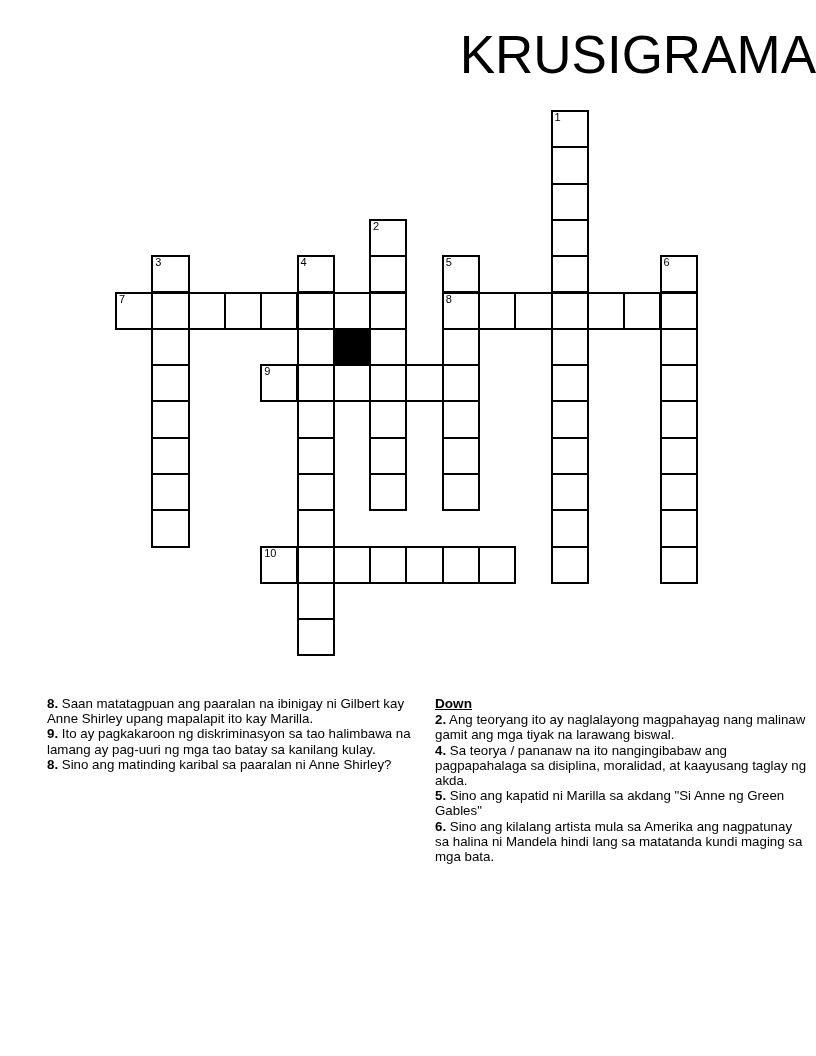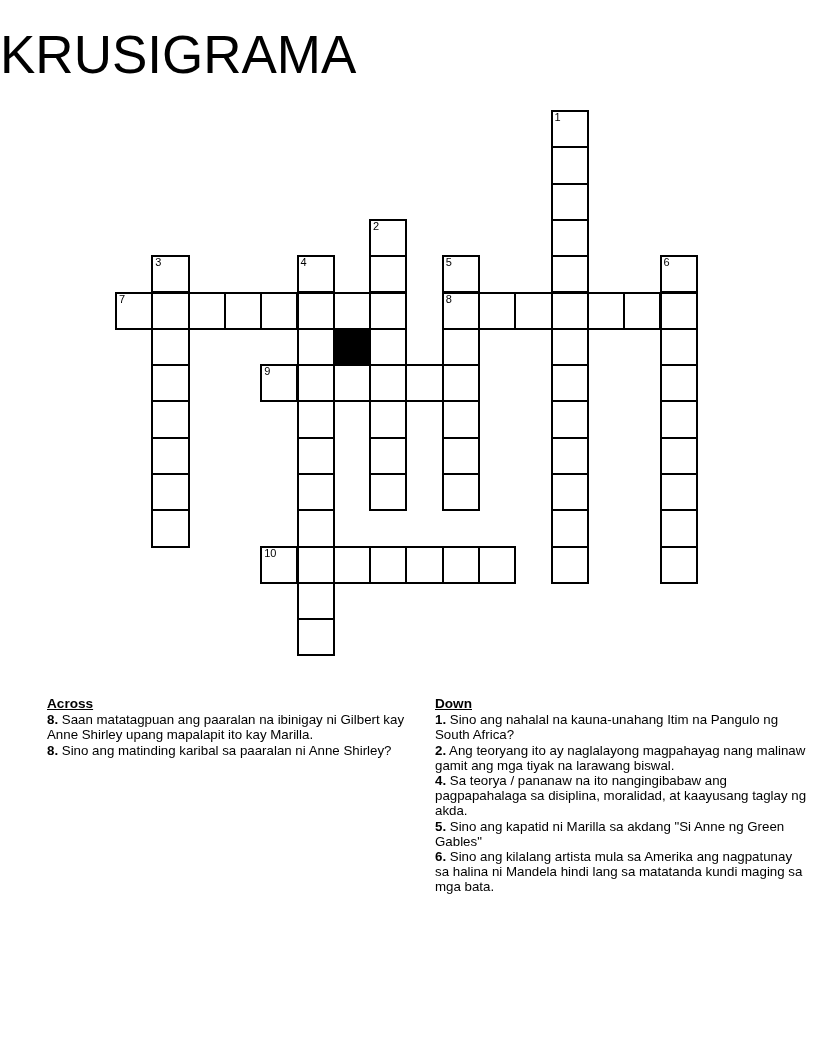--- a/index.html
+++ b/index.html
@@ -6,21 +6,21 @@
   html, body { margin:0; padding:0; }
   body {
     width: 816px; height: 1056px;
     background: #ffffff;
     font-family: "Liberation Sans", sans-serif;
     color: #000000;
     position: relative;
     overflow: hidden;
   }
   #puzzle-title {
-    text-align: left;
+    text-align: right;
     font-size: 53px;
     font-weight: 400;
     letter-spacing: 0px;
     margin: 0;
     padding-top: 26px;
     line-height: 1.1;
     font-family: "Liberation Sans", sans-serif;
   }
   #grid-wrap {
     position: absolute;
@@ -179,29 +179,28 @@
       <div class="cell" style="left: 478px; top: 545.6px; width: 38.3px; height: 38.3px;"></div>
       <div class="cell" style="left: 550.6px; top: 545.6px; width: 38.3px; height: 38.3px;"></div>
       <div class="cell" style="left: 659.5px; top: 545.6px; width: 38.3px; height: 38.3px;"></div>
       <div class="cell" style="left: 296.5px; top: 581.9px; width: 38.3px; height: 38.3px;"></div>
       <div class="cell" style="left: 296.5px; top: 618.2px; width: 38.3px; height: 38.3px;"></div>
     </div>
 </div>
 
 <div id="clues">
   <div class="clue-col across">
-    <span class="clue-head">Across</span>
     <div id="across-list">
         <span class="clue"><b>8.</b><span> Saan matatagpuan ang paaralan na ibinigay ni Gilbert kay Anne Shirley upang mapalapit ito kay Marilla.</span></span>
+        <span class="clue"><b>9.</b><span> Ito ay pagkakaroon ng diskriminasyon sa tao halimbawa na lamang ay pag-uuri ng mga tao batay sa kanilang kulay.</span></span>
         <span class="clue"><b>8.</b><span> Sino ang matinding karibal sa paaralan ni Anne Shirley?</span></span>
       </div>
   </div>
   <div class="clue-col down">
     <span class="clue-head">Down</span>
     <div id="down-list">
-        <span class="clue"><b>1.</b><span> Sino ang nahalal na kauna-unahang Itim na Pangulo ng South Africa?</span></span>
         <span class="clue"><b>2.</b><span> Ang teoryang ito ay naglalayong magpahayag nang malinaw gamit ang mga tiyak na larawang biswal.</span></span>
         <span class="clue"><b>4.</b><span> Sa teorya / pananaw na ito nangingibabaw ang pagpapahalaga sa disiplina, moralidad, at kaayusang taglay ng akda.</span></span>
         <span class="clue"><b>5.</b><span> Sino ang kapatid ni Marilla sa akdang "Si Anne ng Green Gables"</span></span>
         <span class="clue"><b>6.</b><span> Sino ang kilalang artista mula sa Amerika ang nagpatunay sa halina ni Mandela hindi lang sa matatanda kundi maging sa mga bata.</span></span>
       </div>
   </div>
 </div>
 
 </body></html>

